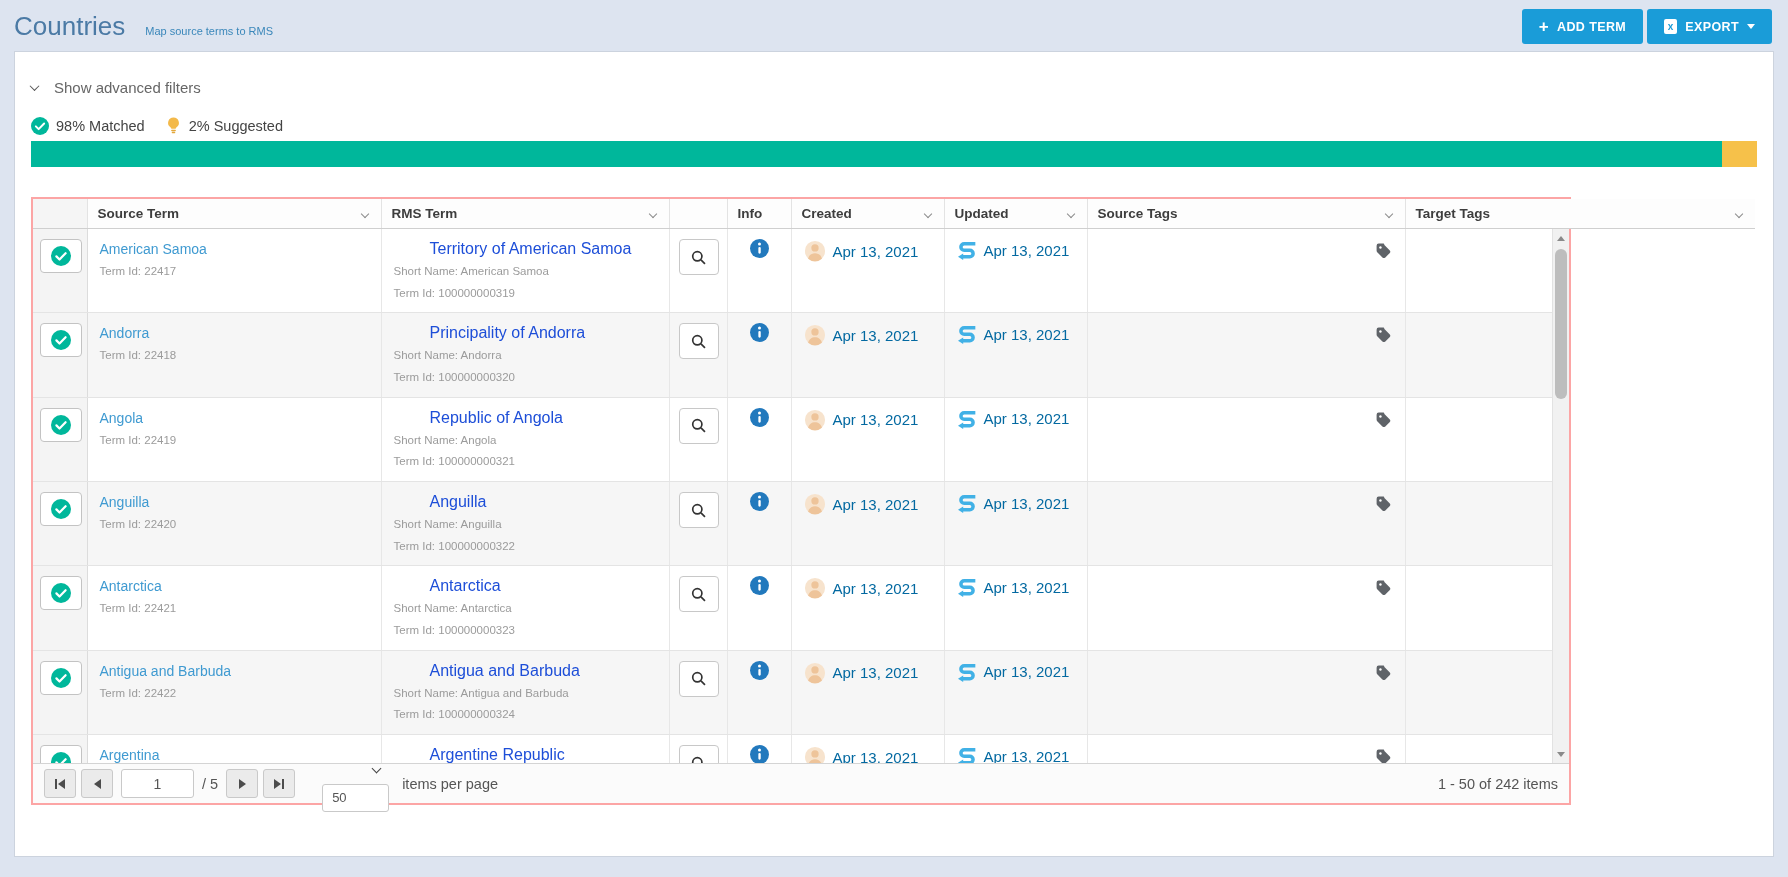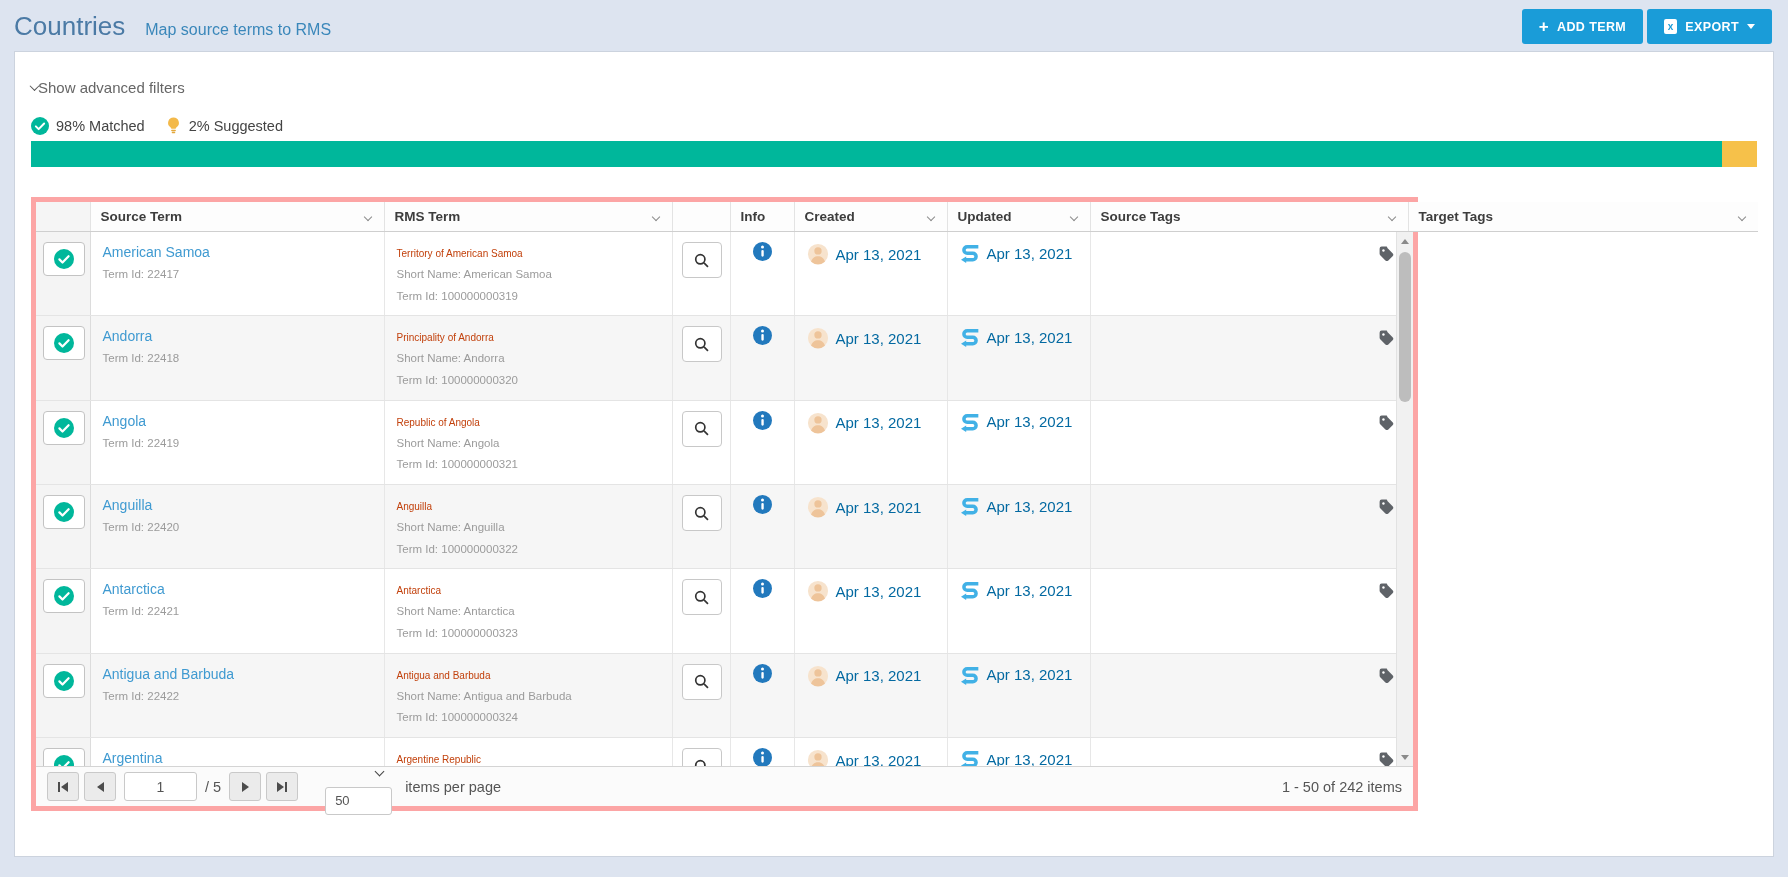--- a/index.html
+++ b/index.html
@@ -6,70 +6,70 @@
   html,body { width:1788px; height:877px; overflow:hidden; }
   body {
     background:#dde4f0;
     font-family:"Liberation Sans","DejaVu Sans",sans-serif;
     color:#444;
   }
   
   .topbar { display:flex; align-items:center; justify-content:space-between; padding:9px 16px 7px 14px; }
   .titles { display:flex; align-items:baseline; gap:20px; }
   .page-title { font-size:26px; color:#4b7aa5; font-weight:400; }
-  .page-subtitle { font-size:16px; color:#3a87ba; }
+  .page-subtitle { font-size:11px; color:#3a87ba; }
   .actions { display:flex; gap:4px; }
   .btn-primary {
     background:#1a9cd8; color:#fff; border:none; border-radius:3px;
     height:35px; padding:0 17px; font-family:inherit;
     font-size:12.5px; font-weight:bold; letter-spacing:.4px;
     display:inline-flex; align-items:center; gap:8px; cursor:pointer;
   }
   .plus-glyph { font-size:17px; font-weight:bold; line-height:1; }
   .caret { width:0; height:0; border-left:4.5px solid transparent; border-right:4.5px solid transparent; border-top:5px solid #fff; display:inline-block; }
   .file-ico { width:13px; height:15px; background:#fff; border-radius:2px; position:relative; display:inline-block; }
   .file-ico::after { content:"x"; position:absolute; inset:0; color:#1a9cd8; font-size:10px; font-weight:bold; text-align:center; line-height:15px; }
   
   .card { margin:0 14px; background:#fff; border:1px solid #ccd3de; padding:16px 16px 12px; height:806px; }
   
   .search-row { display:flex; }
   .search-input { flex:1; height:35px; border:1px solid #94c8ea; border-radius:2px 0 0 2px; padding:0 12px; font-size:15px; font-family:inherit; color:#555; outline:none; }
   .search-input::placeholder { color:#8f9399; }
   .search-btn { width:49px; height:35px; margin-left:-1px; background:#e9edf4; border:1px solid #94c8ea; border-radius:0 2px 2px 0; display:flex; align-items:center; justify-content:center; color:#5b93be; cursor:pointer; }
   
-  .adv-filters { margin-top:11px; display:flex; align-items:center; gap:0; font-size:15px; color:#666; cursor:pointer; width:fit-content; }
+  .adv-filters { margin-top:11px; display:flex; align-items:center; gap:16px; font-size:15px; color:#666; cursor:pointer; width:fit-content; }
   .chev { display:inline-block; width:7px; height:7px; border-right:1.8px solid #555; border-bottom:1.8px solid #555; transform:rotate(45deg) translate(-1px,-1px); }
   
   .legend { margin-top:20px; display:flex; align-items:center; gap:7px; font-size:14.5px; color:#444;text-align:center; }
   .legend .spacer { width:6px; }
   .progress { margin-top:6px; height:26px; display:flex; width:100%; }
   .progress .seg { height:100%; }
   
-  .grid { margin-top:30px; border:5px solid #fca5a5; width:1387px; }
+  .grid { margin-top:30px; border:2px solid #fca5a5; width:1540px; }
   table { border-collapse:collapse; table-layout:fixed; }
   .grid-header table { width:1722px; }
   .grid-body table { width:1705px; }
   th {
     text-align:left; font-size:13.5px; color:#3d3d3d; font-weight:bold;
     padding:7px 10px; background:#fdfdfd; border-bottom:1px solid #cfcfcf;
     border-left:1px solid #e3e3e3; height:29px; cursor:pointer;
   }
   th:first-child { border-left:none; }
   .th-flex { display:flex; align-items:center; justify-content:space-between; }
   .col-chev { width:6px; height:6px; border-right:1.6px solid #8b8b8b; border-bottom:1.6px solid #8b8b8b; transform:rotate(45deg); margin-right:3px; }
   .h-check { background:#f5f5f5; }
   .grid-body { position:relative; height:534px; overflow:hidden; }
   td { vertical-align:top; padding:11px 12px; border-left:1px solid #e7e7e7; border-bottom:1px solid #e4e4e4; height:66px; }
   td:first-child { border-left:none; }
   tr:nth-child(even) td { background:#f6f6f6; }
   tr:nth-child(odd) td { background:#fff; }
   td.cell-check { background:rgba(0,0,0,0.045) !important; padding:10px 0 0 7px; border-right:1px solid #dcdcdc; }
   .check-btn { width:42px; height:34px; background:#fff; border:1px solid #c3c3c3; border-radius:4px; display:flex; align-items:center; justify-content:center; cursor:pointer; }
   .term-link { font-size:14px; color:#3f9ad1; text-decoration:none; cursor:pointer; display:inline-block; }
-  .rms-link { font-size:10px; color:#c2410c; text-decoration:none; cursor:pointer; display:inline-block; }
+  .rms-link { font-size:16px; color:#1d4ed8; text-decoration:none; cursor:pointer; display:inline-block;margin-left:36px; }
   .sub { font-size:11.5px; color:#9b9b9b; margin-top:5px; line-height:1.45; }
   .row-search-btn { width:40px; height:36px; background:#fff; border:1px solid #c8c8c8; border-radius:4px; display:flex; align-items:center; justify-content:center; color:#333; cursor:pointer; }
   td.cell-searchbtn { padding:10px 0 0 9px; }
   td.cell-info { padding-top:10px; text-align:center; }
   .cell-date { font-size:15px; color:#0369a1;margin-left:41px; }
   .date-wrap { display:flex; align-items:center; gap:7px; }
   td.cell-tags { text-align:right; padding-right:14px; padding-top:13px; }
   .tag-ico { cursor:pointer; display:inline-block; }
   
   .vscroll { position:absolute; top:0; right:0; width:17px; height:100%; background:#f1f1f1; border-left:1px solid #e2e2e2; }

